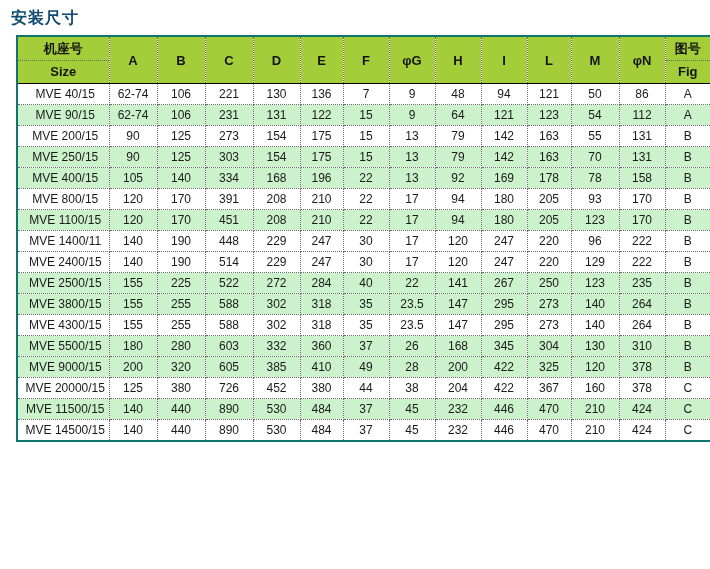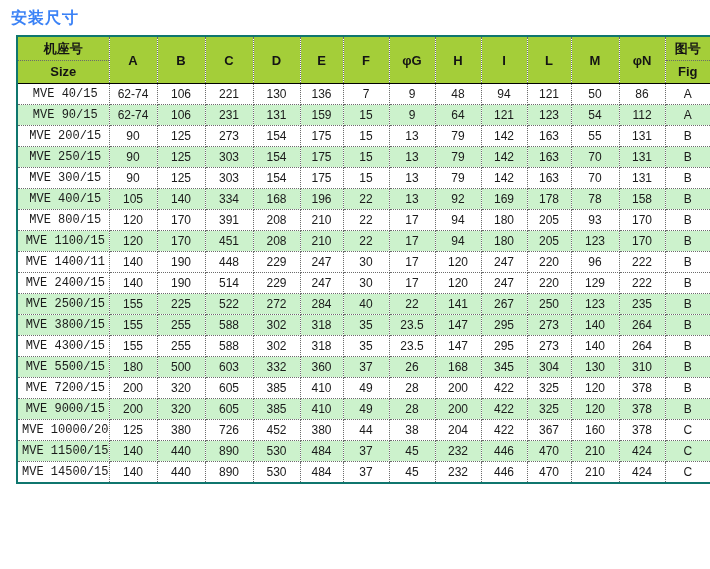--- a/index.html
+++ b/index.html
@@ -7,21 +7,21 @@
     padding: 0;
     background: #ffffff;
     width: 710px;
     height: 569px;
     font-family: "Liberation Sans", "DejaVu Sans", sans-serif;
     overflow: hidden;
   }
   .page-title {
     font-size: 16px;
     font-weight: bold;
-    color: #3b82f6;
+    color: #0c4a6e;
     margin: 8px 0 6px 11px;
     letter-spacing: 1px;
   }
   table.dim-table {
     border-collapse: collapse;
     table-layout: fixed;
     width: 694px;
     margin-left: 16px;
     border: 2px solid #0f766e;
     padding-left: 16px;
@@ -56,21 +56,20 @@
     height: 20px;
     line-height: 20px;
     background: #ffffff;
   }
   table.dim-table tbody tr.stripe td {
     background: #ccf2cc;
   }
   td.size-cell {
     text-align: right;
     padding-left: 4px !important;
-    font-family: Liberation Mono, monospace;
   }
 </style>
 </head>
 <body>
 
 <div class="page-title">安装尺寸</div>
 
 <table class="dim-table">
   <colgroup>
     <col style="width:92px">
@@ -128,21 +127,21 @@
         <td>50</td>
         <td>86</td>
         <td>A</td>
       </tr>
       <tr class="stripe">
         <td class="size-cell">MVE 90/15</td>
         <td>62-74</td>
         <td>106</td>
         <td>231</td>
         <td>131</td>
-        <td>159</td>
+        <td>122</td>
         <td>15</td>
         <td>9</td>
         <td>64</td>
         <td>121</td>
         <td>123</td>
         <td>54</td>
         <td>112</td>
         <td>A</td>
       </tr>
       <tr>
@@ -170,36 +169,20 @@
         <td>175</td>
         <td>15</td>
         <td>13</td>
         <td>79</td>
         <td>142</td>
         <td>163</td>
         <td>70</td>
         <td>131</td>
         <td>B</td>
       </tr>
-      <tr>
-        <td class="size-cell">MVE 300/15</td>
-        <td>90</td>
-        <td>125</td>
-        <td>303</td>
-        <td>154</td>
-        <td>175</td>
-        <td>15</td>
-        <td>13</td>
-        <td>79</td>
-        <td>142</td>
-        <td>163</td>
-        <td>70</td>
-        <td>131</td>
-        <td>B</td>
-      </tr>
       <tr class="stripe">
         <td class="size-cell">MVE 400/15</td>
         <td>105</td>
         <td>140</td>
         <td>334</td>
         <td>168</td>
         <td>196</td>
         <td>22</td>
         <td>13</td>
         <td>92</td>
@@ -317,67 +300,51 @@
         <td>147</td>
         <td>295</td>
         <td>273</td>
         <td>140</td>
         <td>264</td>
         <td>B</td>
       </tr>
       <tr class="stripe">
         <td class="size-cell">MVE 5500/15</td>
         <td>180</td>
-        <td>500</td>
+        <td>280</td>
         <td>603</td>
         <td>332</td>
         <td>360</td>
         <td>37</td>
         <td>26</td>
         <td>168</td>
         <td>345</td>
         <td>304</td>
         <td>130</td>
         <td>310</td>
-        <td>B</td>
-      </tr>
-      <tr>
-        <td class="size-cell">MVE 7200/15</td>
-        <td>200</td>
-        <td>320</td>
-        <td>605</td>
-        <td>385</td>
-        <td>410</td>
-        <td>49</td>
-        <td>28</td>
-        <td>200</td>
-        <td>422</td>
-        <td>325</td>
-        <td>120</td>
-        <td>378</td>
         <td>B</td>
       </tr>
       <tr class="stripe">
         <td class="size-cell">MVE 9000/15</td>
         <td>200</td>
         <td>320</td>
         <td>605</td>
         <td>385</td>
         <td>410</td>
         <td>49</td>
         <td>28</td>
         <td>200</td>
         <td>422</td>
         <td>325</td>
         <td>120</td>
         <td>378</td>
         <td>B</td>
       </tr>
       <tr>
-        <td class="size-cell">MVE 10000/20</td>
+        <td class="size-cell">MVE 20000/15</td>
         <td>125</td>
         <td>380</td>
         <td>726</td>
         <td>452</td>
         <td>380</td>
         <td>44</td>
         <td>38</td>
         <td>204</td>
         <td>422</td>
         <td>367</td>

